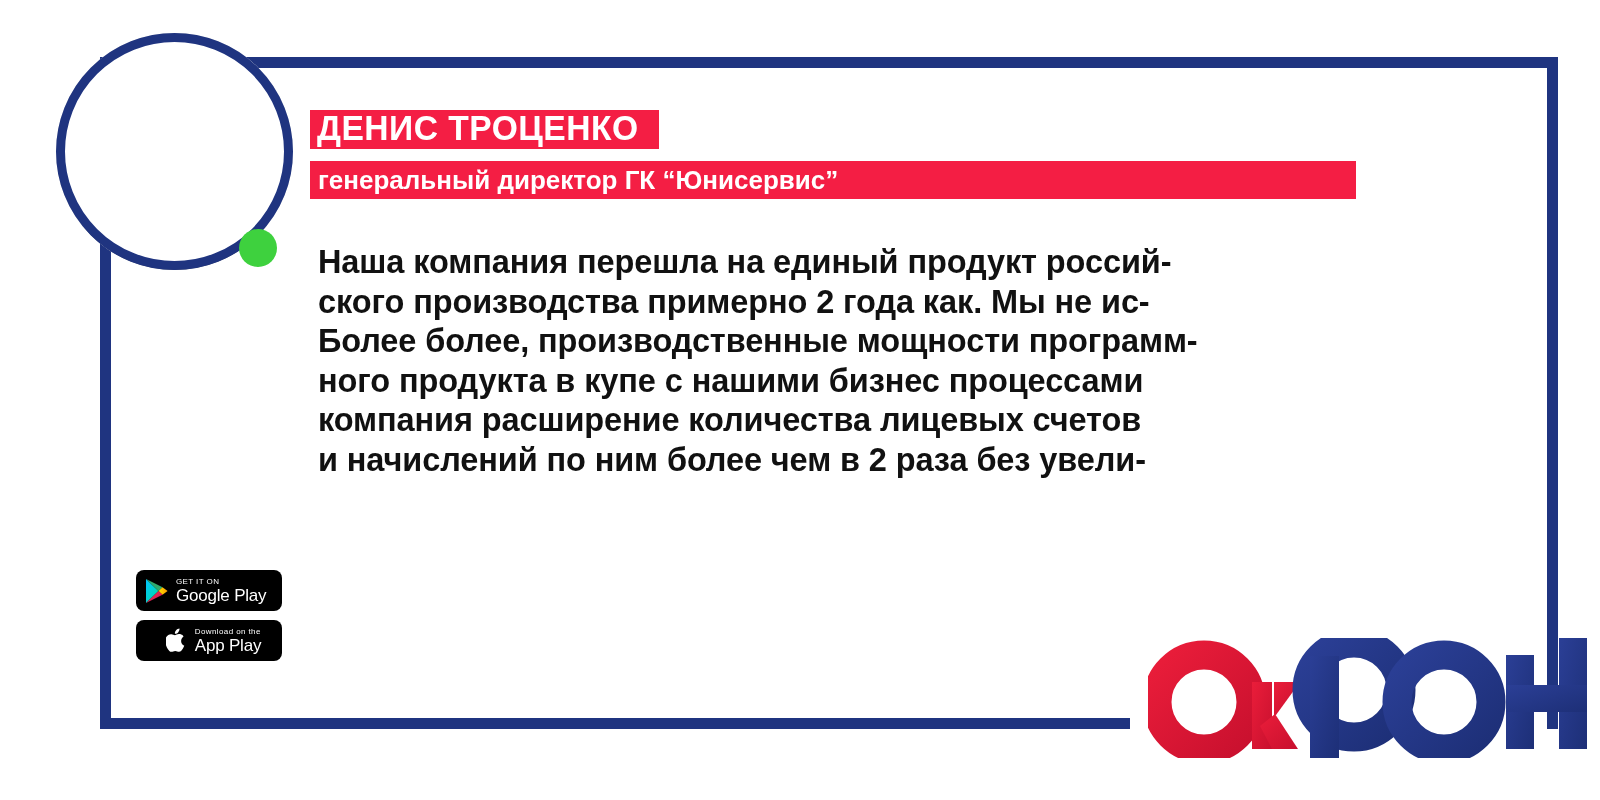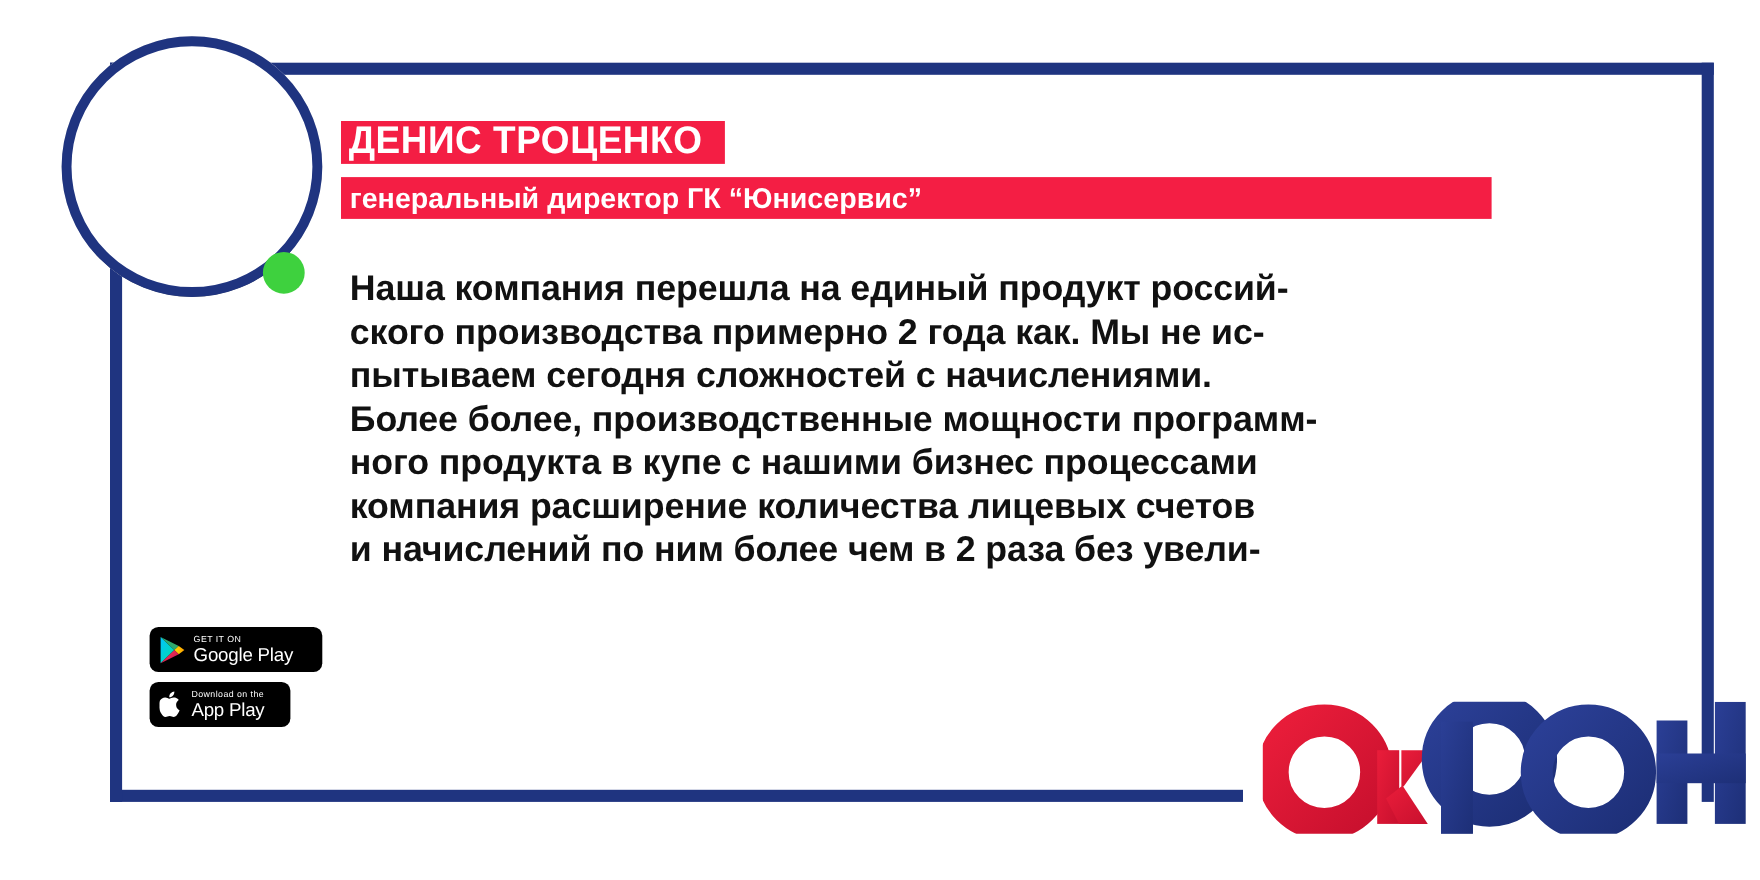--- a/index.html
+++ b/index.html
@@ -122,22 +122,22 @@
 
   
   .badge {
     position: absolute;
     background: #000000;
     border-radius: 8px;
     display: flex;
     align-items: center;
     box-sizing: border-box;
   }
-  #badge-google { left: 136px; top: 570px; width: 157px; height: 41px; padding-left: 9px; }
-  #badge-apple  { left: 136px; top: 620px; width: 128px; height: 41px; padding-left: 9px; }
+  #badge-google { left: 136px; top: 570px; width: 146px; height: 41px; padding-left: 9px; }
+  #badge-apple  { left: 136px; top: 620px; width: 146px; height: 41px; padding-left: 9px; justify-content: center; }
   .badge .glyph { flex: 0 0 auto; display: flex; align-items: center; justify-content: center; }
   .badge .lines { margin-left: 7px; display: flex; flex-direction: column; justify-content: center; }
   .badge .small {
     color: #ffffff;
     font-size: 8px;
     line-height: 10px;
     letter-spacing: 0.4px;
     white-space: nowrap;
   }
   .badge .big {
@@ -236,21 +236,20 @@
     <span class="txt">ДЕНИС ТРОЦЕНКО</span>
   </div>
 
   <div id="role-banner">
     <span class="txt">генеральный директор ГК “Юнисервис”</span>
   </div>
 
   <div id="quote">
     <div class="qline">Наша компания перешла на единый продукт россий-</div>
     <div class="qline">ского производства примерно 2 года как. Мы не ис-</div>
-    <div class="qline">пытываем сегодня сложностей с начислениями.</div>
     <div class="qline">Более более, производственные мощности программ-</div>
     <div class="qline">ного продукта в купе с нашими бизнес процессами</div>
     <div class="qline">компания расширение количества лицевых счетов</div>
     <div class="qline">и начислений по ним более чем в 2 раза без увели-</div>
   </div>
 
   <div class="badge" id="badge-google">
     <span class="glyph">
       <svg width="24" height="26" viewBox="0 0 24 26" aria-hidden="true">
         <defs>

